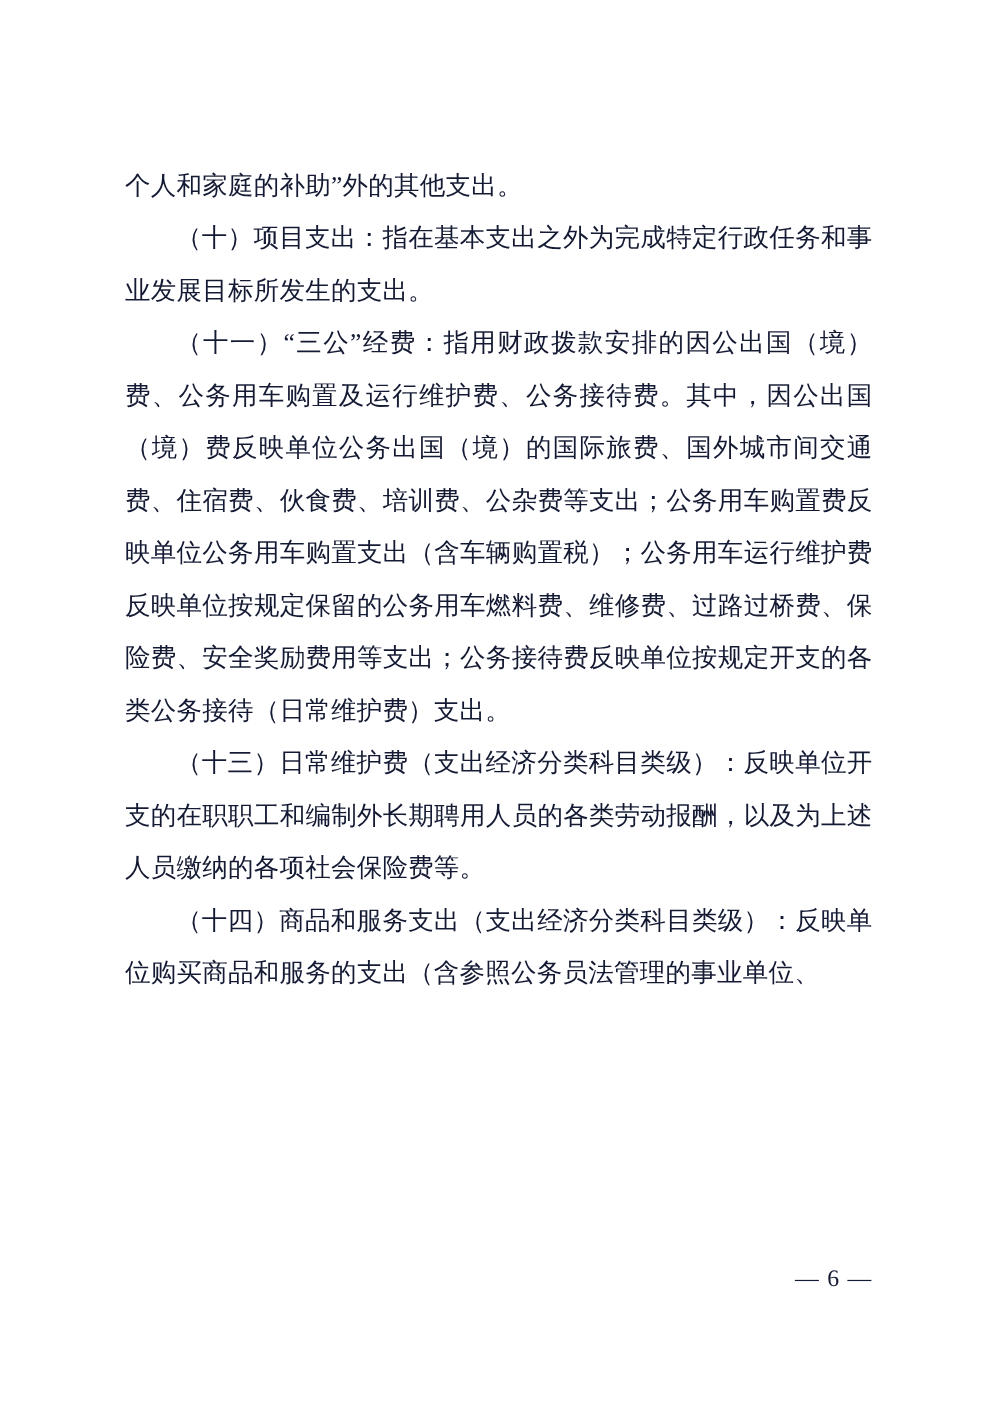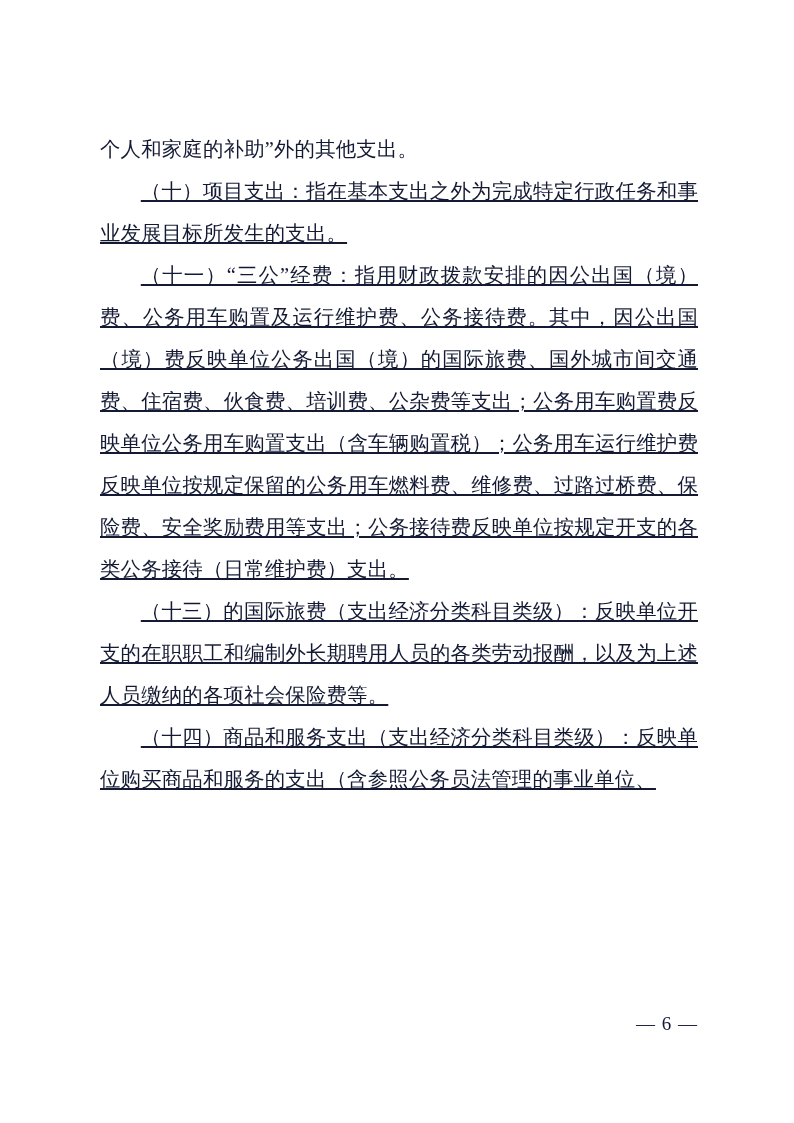--- a/index.html
+++ b/index.html
@@ -31,37 +31,36 @@
     letter-spacing: 0.2px;
     text-align: justify;
     text-justify: inter-ideograph;
   }
   .para {
     margin: 0;
     text-indent: 0;
   }
   .para.indent {
     text-indent: 2em;
-    text-decoration: underline;
   }
   .page-number {
     position: absolute;
     right: 96px;
     bottom: 88px;
     font-size: 19px;
     color: #141a33;
     letter-spacing: 1px;
     font-family: "Liberation Serif", "DejaVu Serif", serif;
   }
 </style>
 </head>
 <body>
 
 <div class="page">
   <div class="body-text">
     <p class="para">个人和家庭的补助”外的其他支出。</p>
     <p class="para indent">（十）项目支出：指在基本支出之外为完成特定行政任务和事业发展目标所发生的支出。</p>
     <p class="para indent">（十一）“三公”经费：指用财政拨款安排的因公出国（境）费、公务用车购置及运行维护费、公务接待费。其中，因公出国（境）费反映单位公务出国（境）的国际旅费、国外城市间交通费、住宿费、伙食费、培训费、公杂费等支出；公务用车购置费反映单位公务用车购置支出（含车辆购置税）；公务用车运行维护费反映单位按规定保留的公务用车燃料费、维修费、过路过桥费、保险费、安全奖励费用等支出；公务接待费反映单位按规定开支的各类公务接待（日常维护费）支出。</p>
-    <p class="para indent">（十三）的国际旅费（支出经济分类科目类级）：反映单位开支的在职职工和编制外长期聘用人员的各类劳动报酬，以及为上述人员缴纳的各项社会保险费等。</p>
+    <p class="para indent">（十三）日常维护费（支出经济分类科目类级）：反映单位开支的在职职工和编制外长期聘用人员的各类劳动报酬，以及为上述人员缴纳的各项社会保险费等。</p>
     <p class="para indent">（十四）商品和服务支出（支出经济分类科目类级）：反映单位购买商品和服务的支出（含参照公务员法管理的事业单位、</p>
   </div>
   <div class="page-number">— 6 —</div>
 </div>
 
 </body></html>

